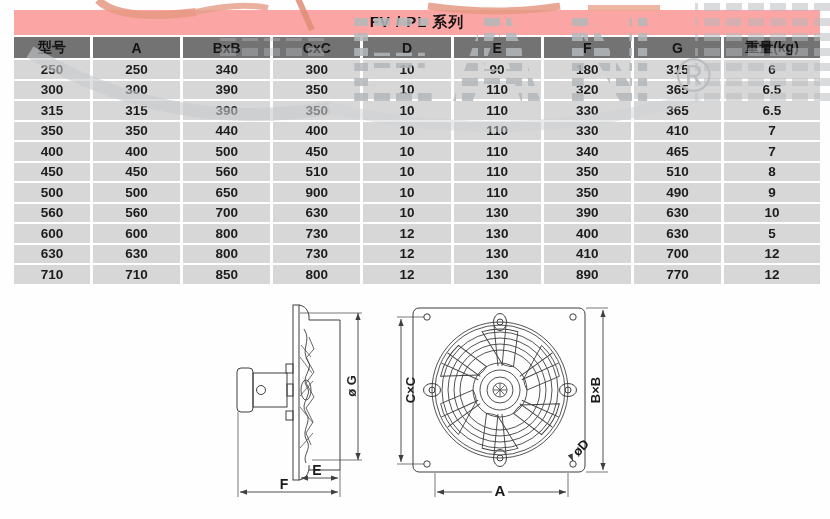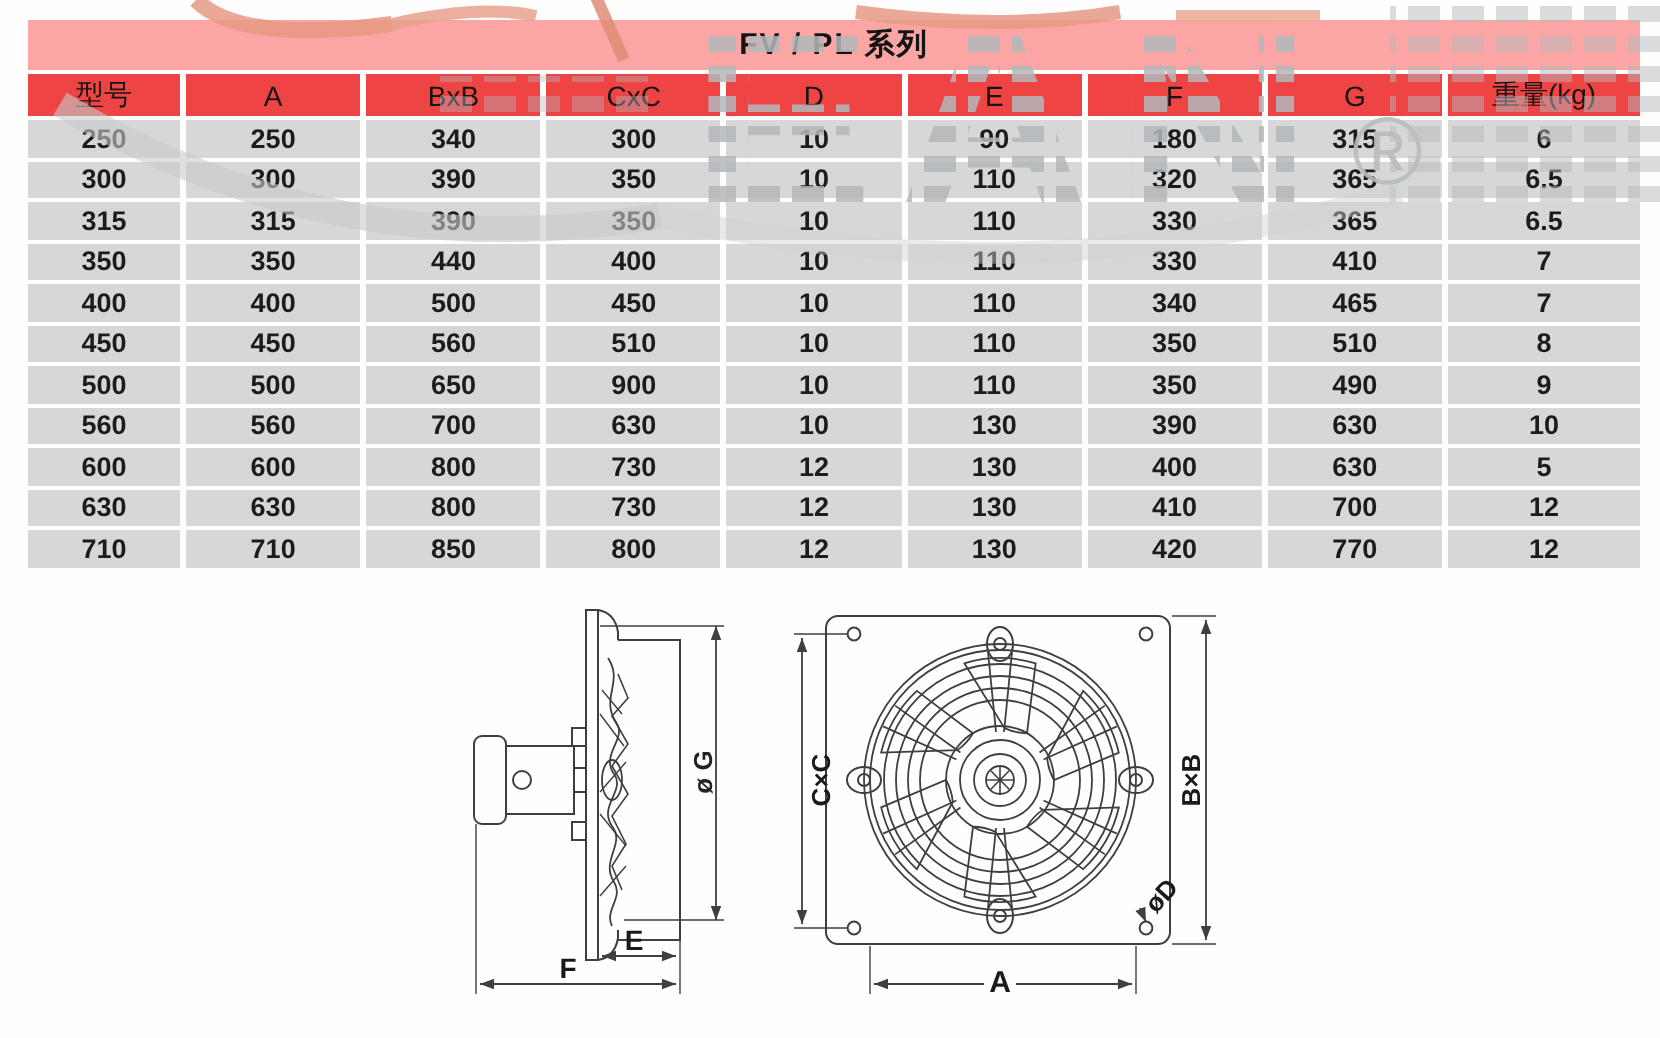--- a/index.html
+++ b/index.html
@@ -13,22 +13,22 @@
     display:grid;grid-template-columns:76px repeat(7,1fr) 96px;
     column-gap:3px;row-gap:2px;z-index:1;
   }
   .t-title{
     grid-column:1/-1;background:#fca5a5;height:25px;
     display:flex;align-items:center;justify-content:center;
     font-weight:700;font-size:15px;color:#141414;letter-spacing:1px;
   }
   .t-head,.t-body,.t-row{display:contents}
   .hc{
-    background:#ef4444;height:21px;display:flex;align-items:center;justify-content:center;
-    font-weight:400;font-size:14px;color:#141414;
+    background:#737373;height:21px;display:flex;align-items:center;justify-content:center;
+    font-weight:700;font-size:14px;color:#141414;
   }
   .dc{
     background:#d7d7d7;height:18.5px;display:flex;align-items:center;justify-content:center;
     font-weight:700;font-size:13.5px;color:#1c1c1c;
   }
   
   #wm{position:absolute;left:0;top:0;z-index:2;pointer-events:none}
   #dwg{position:absolute;left:0;top:285px;z-index:1}
   svg text{font-family:"Liberation Sans",sans-serif}
 </style>
@@ -169,21 +169,21 @@
     <div class="dc">12</div>
   </div>
 
   <div class="t-row">
     <div class="dc">710</div>
     <div class="dc">710</div>
     <div class="dc">850</div>
     <div class="dc">800</div>
     <div class="dc">12</div>
     <div class="dc">130</div>
-    <div class="dc">420</div>
+    <div class="dc">890</div>
     <div class="dc">770</div>
     <div class="dc">12</div>
   </div>
 </div>
 </div>
 
 <svg id="wm" width="830" height="300" viewBox="0 0 830 300">
   <defs>
     <pattern id="wmstripe" patternUnits="userSpaceOnUse" width="22" height="15">
       <rect x="0" y="3" width="16" height="8" fill="#b4b8bb"></rect>

